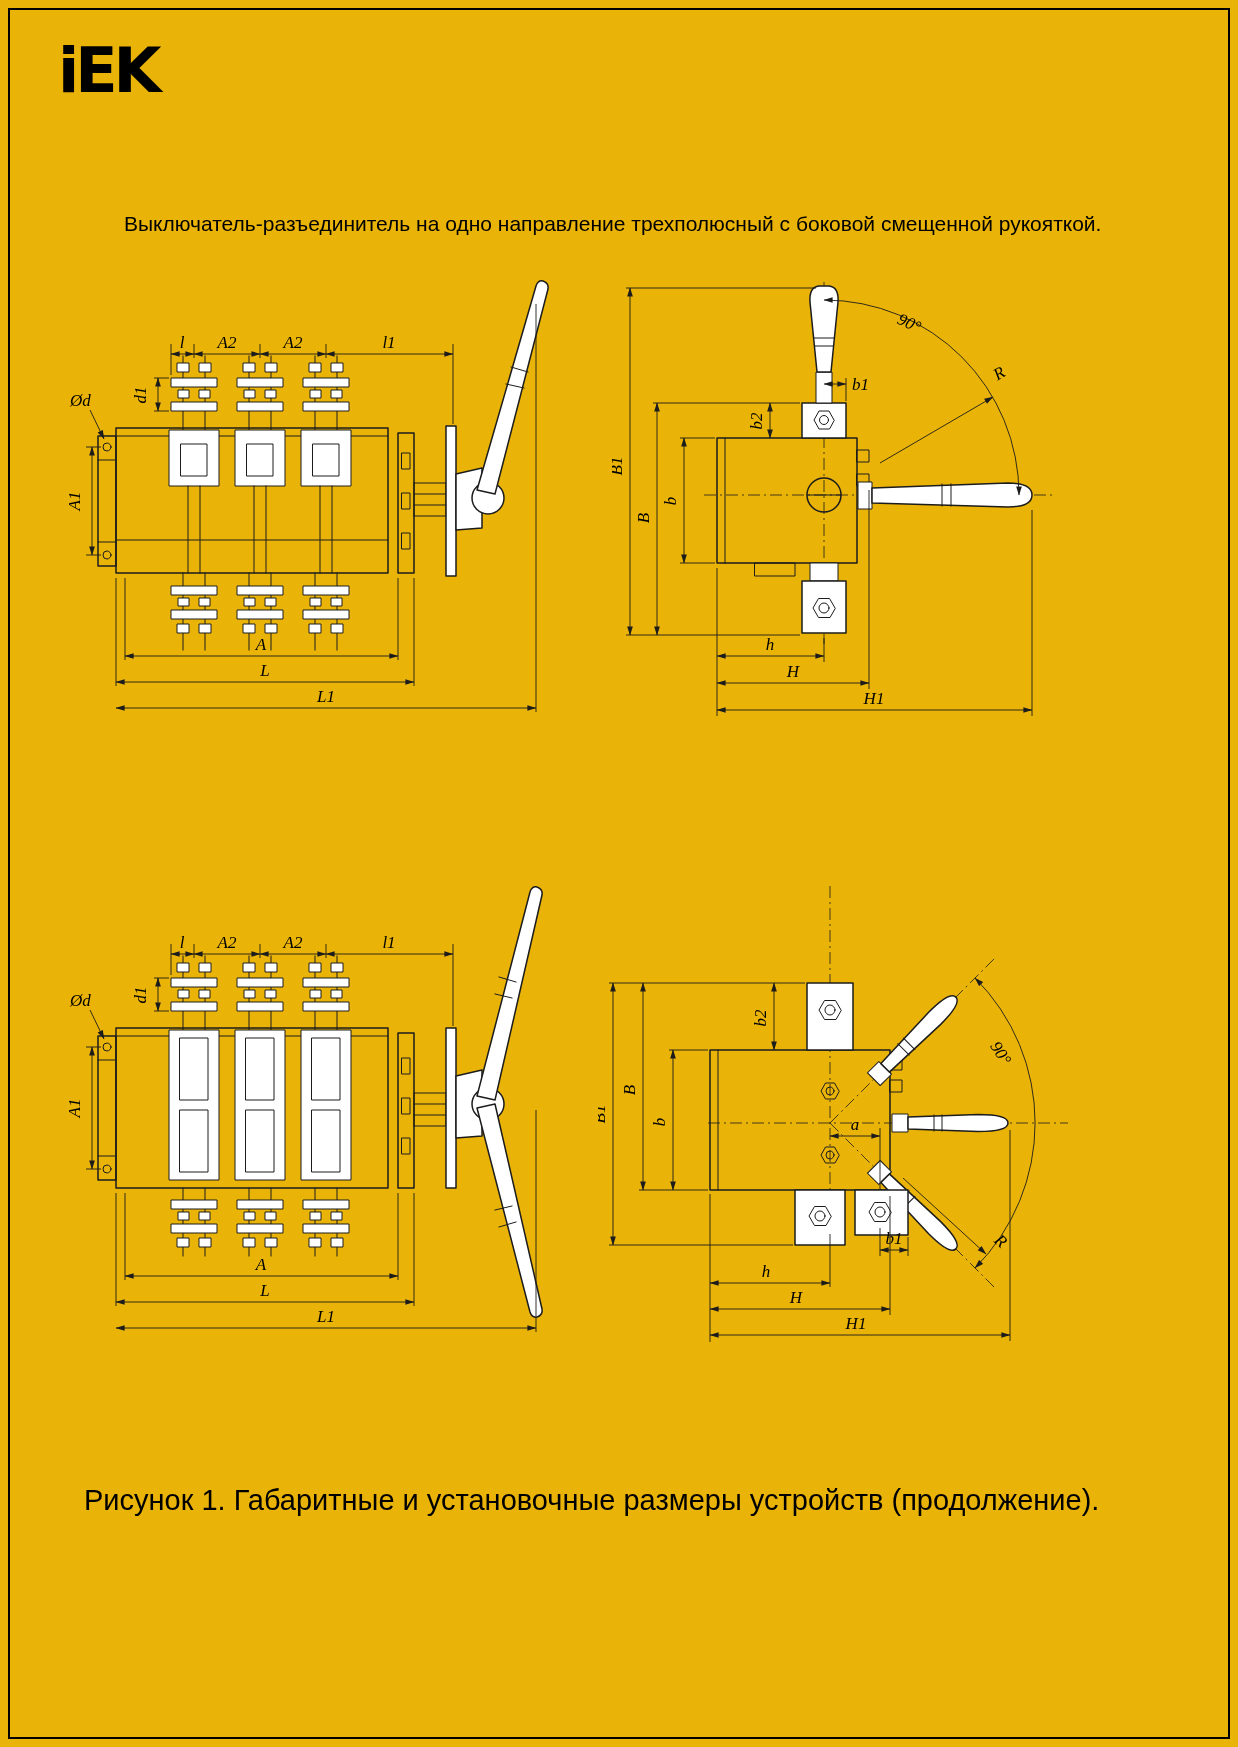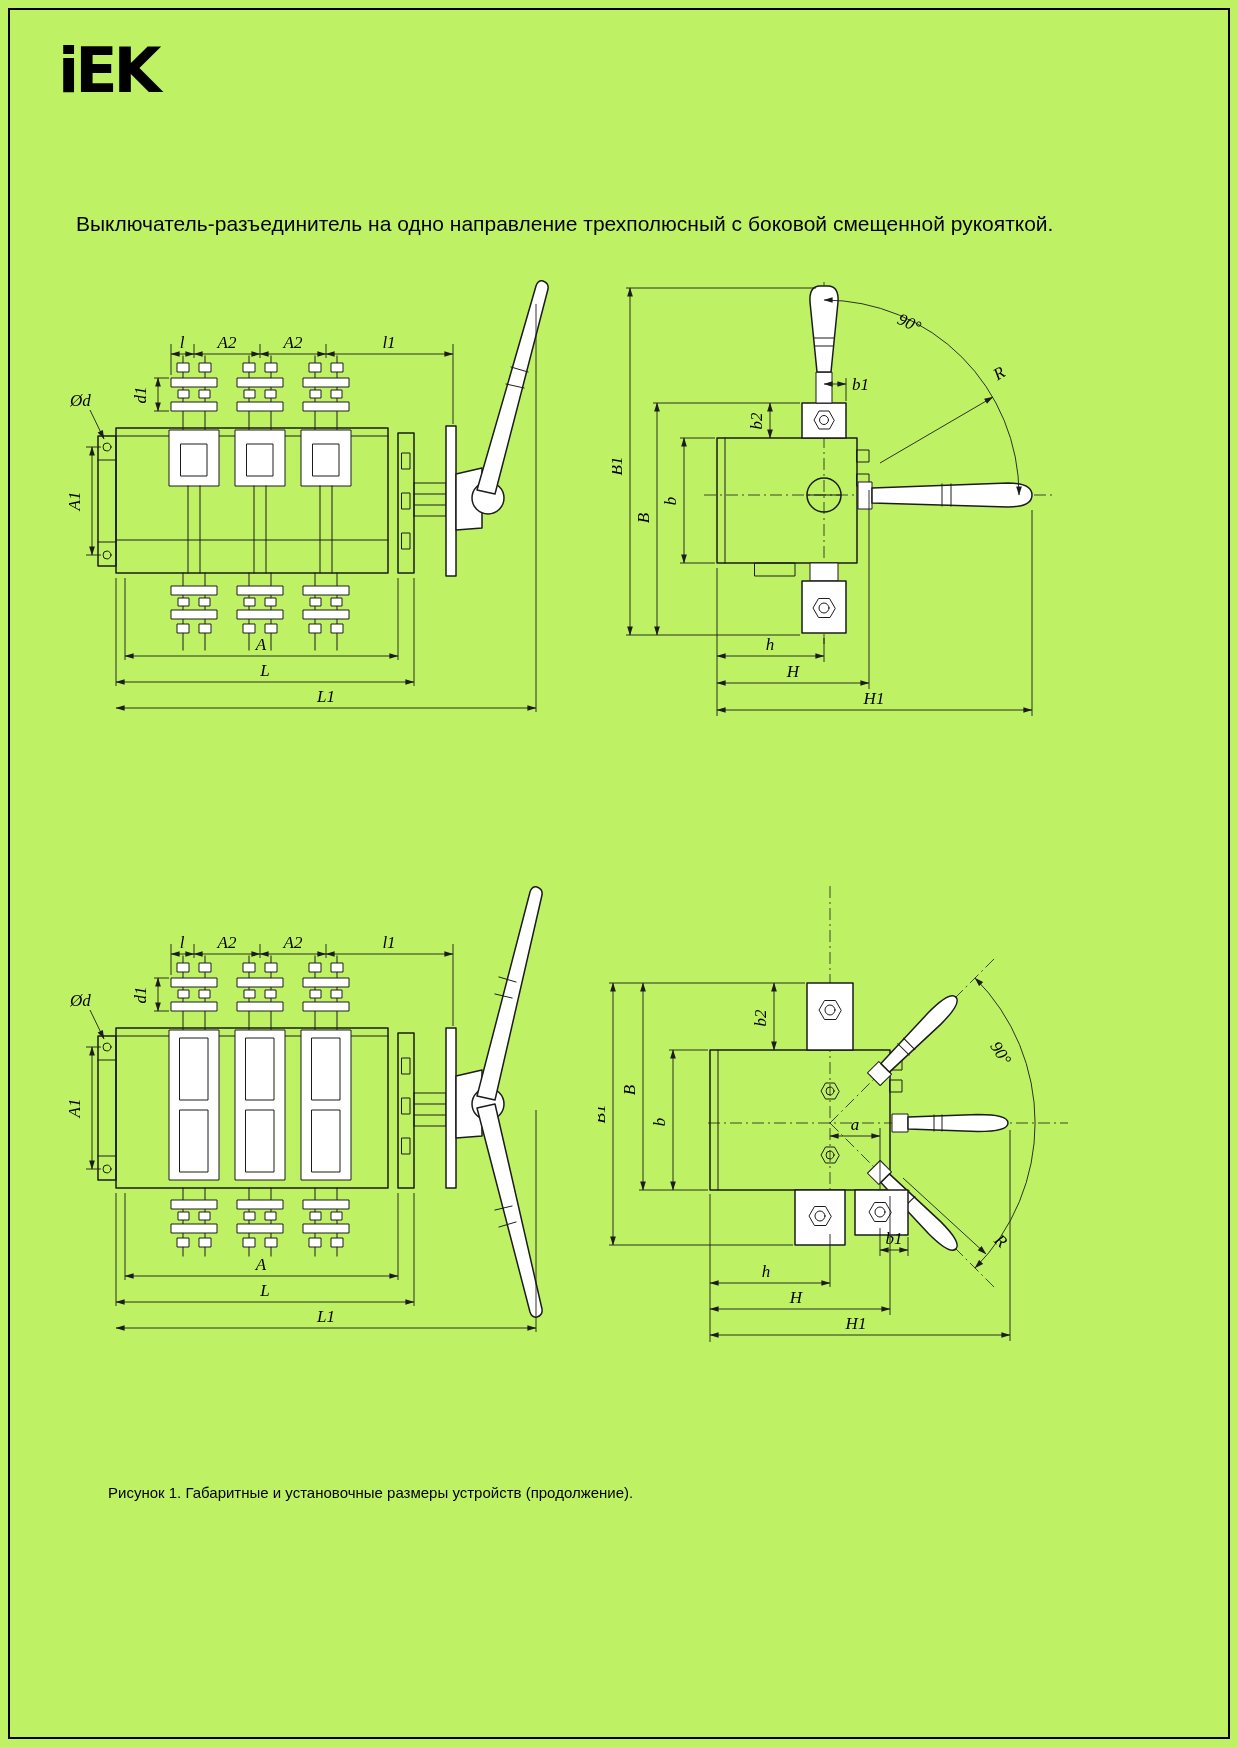--- a/index.html
+++ b/index.html
@@ -1,26 +1,26 @@
 <!DOCTYPE html>
 <html><head>
 <meta charset="utf-8">
 <style>
   * { box-sizing: border-box; }
   html, body { margin:0; padding:0; background:#ffffff; }
-  .page { position:relative; width:1238px; height:1747px; background:#bef264;
+  .page { position:relative; width:1238px; height:1747px; background:#eab308;
           font-family:"Liberation Sans", sans-serif; overflow:hidden; }
   .frame { position:absolute; left:8px; top:8px; right:8px; bottom:8px;
            border:2px solid #000; }
   .logo { position:absolute; left:58px; top:34px; font-family:"DejaVu Sans", sans-serif;
           font-weight:bold; font-size:62px; letter-spacing:-4px; color:#000; }
   .title { position:absolute; left:76px; font-size:21px; color:#000; white-space:nowrap; }
-  .title1 { top:212px; }
+  .title1 { top:212px;margin-left:48px; }
   .title2 { top:830px; }
-  .caption { position:absolute; left:84px; top:1484px; font-size:15px; color:#000; white-space:nowrap;margin-left:24px; }
+  .caption { position:absolute; left:84px; top:1484px; font-size:29px; color:#000; white-space:nowrap; }
   svg { position:absolute; }
   svg .p  { fill:none; stroke:#1c1c1c; stroke-width:1.5; stroke-linejoin:round; stroke-linecap:square; }
   svg .pw { fill:#fff; stroke:#1c1c1c; stroke-width:1.5; stroke-linejoin:round; }
   svg .t  { stroke-width:1; }
   svg .d  { fill:none; stroke:#1c1c1c; stroke-width:0.9; }
   svg .cl { fill:none; stroke:#1c1c1c; stroke-width:0.8; stroke-dasharray:12 4 2 4; }
   svg text { font:italic 17px "Liberation Serif", serif; fill:#000; }
 </style>
 </head>
 <body>

